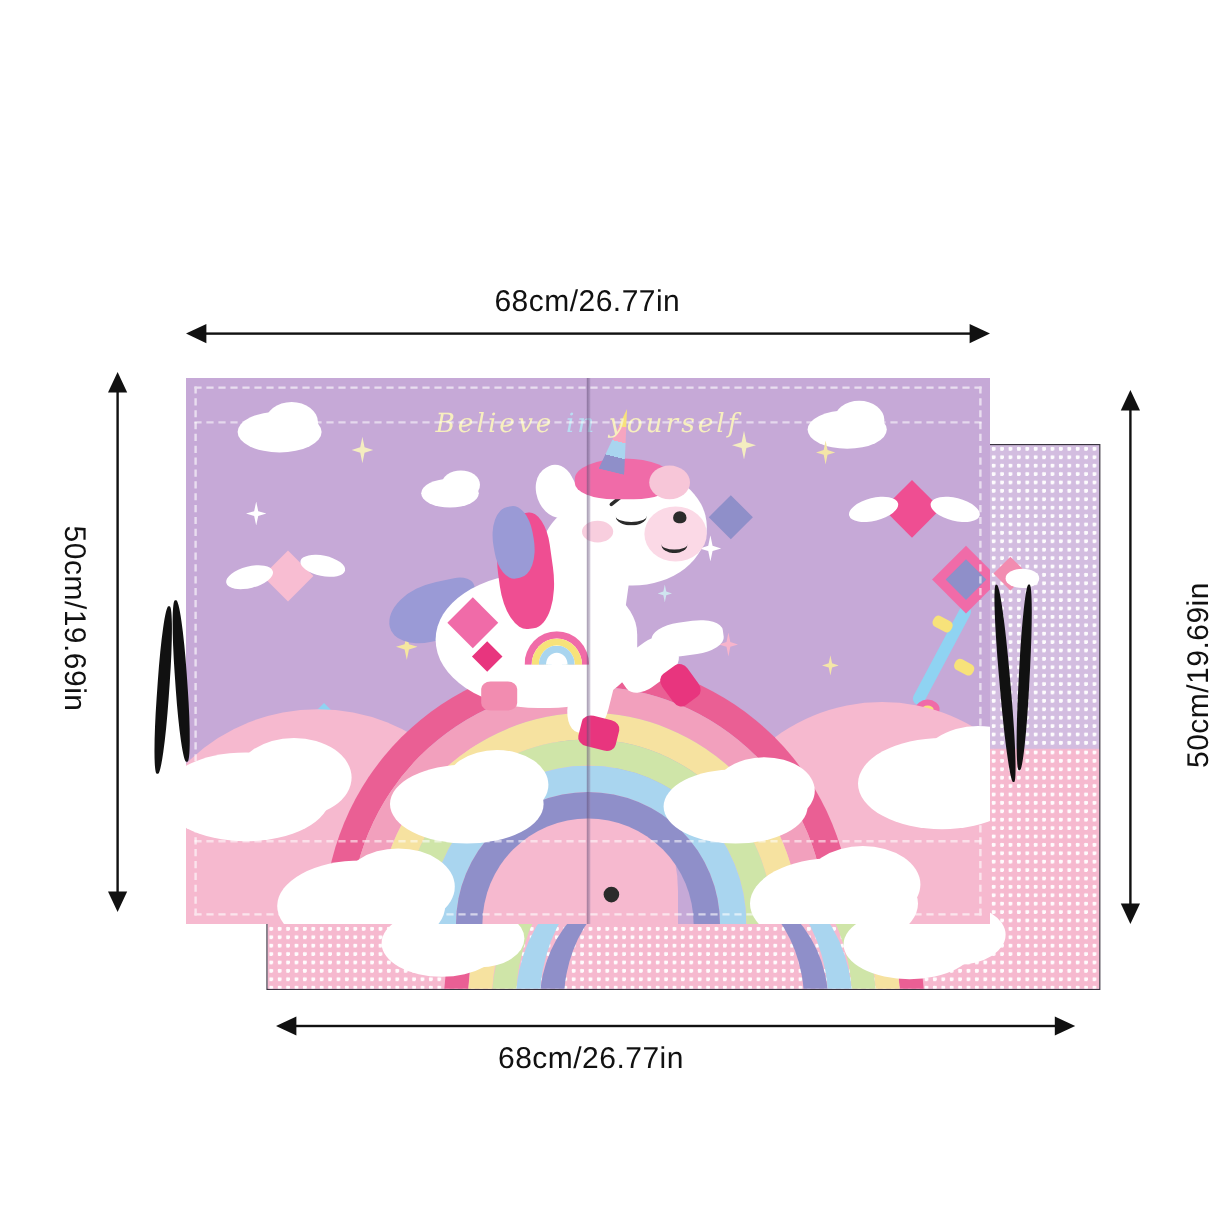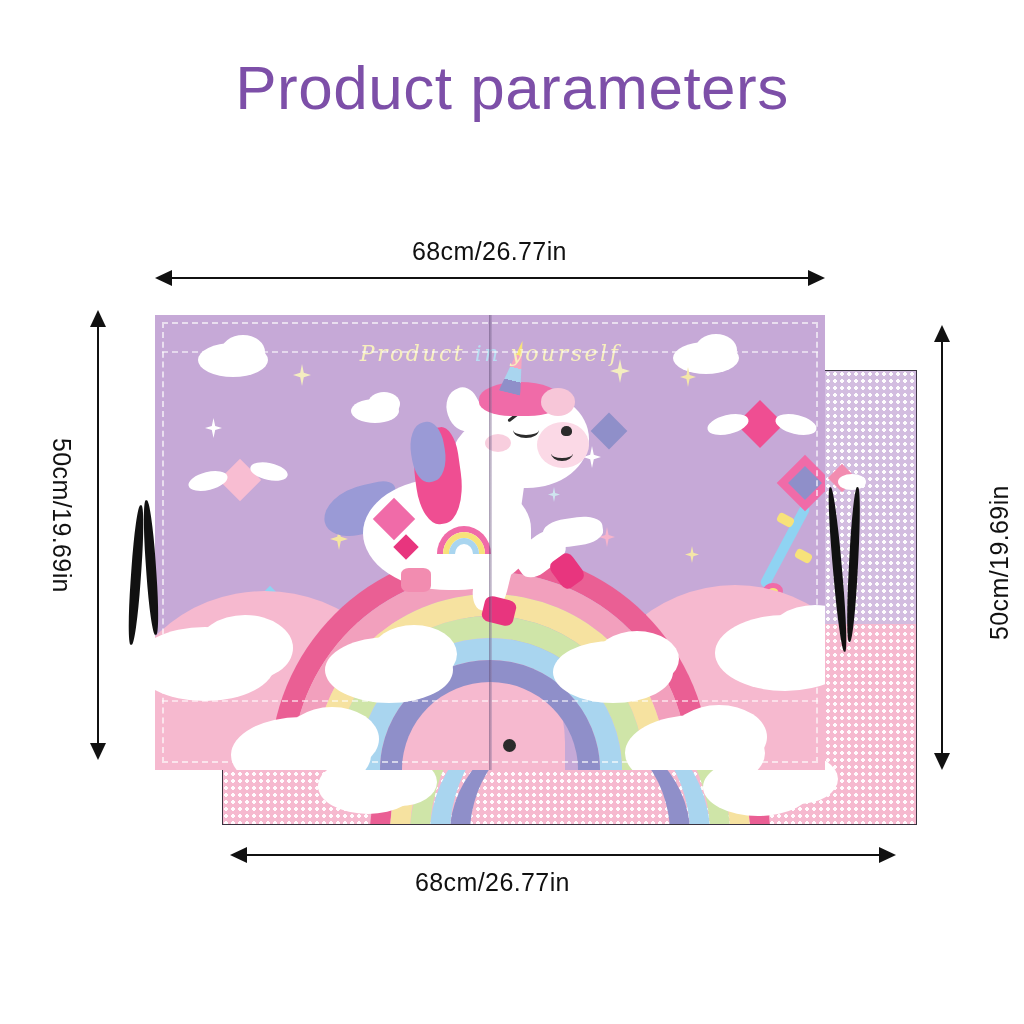--- a/index.html
+++ b/index.html
@@ -251,21 +251,20 @@
     border-radius: 50%;
     background: #2b2b2b;
     z-index: 38;
   }
 </style>
 </head>
 <body>
 
 <div id="stage">
 
-  <div id="page-title">Product parameters</div>
 
   <div class="dim-label" style="left:412px; top:237px;">68cm/26.77in</div>
   <div class="dim-line-h" style="left:163px; top:277px; width:654px;"></div>
   <div class="arrow arrow-left" style="left:155px; top:270px;"></div>
   <div class="arrow arrow-right" style="left:808px; top:270px;"></div>
 
   <div class="dim-line-h" style="left:238px; top:854px; width:650px;"></div>
   <div class="arrow arrow-left" style="left:230px; top:847px;"></div>
   <div class="arrow arrow-right" style="left:879px; top:847px;"></div>
   <div class="dim-label" style="left:415px; top:868px;">68cm/26.77in</div>
@@ -300,21 +299,21 @@
   <div class="heart" style="left:832px; top:468px; width:20px; height:20px; background:#f28cb0;"></div>
   <div class="cloud" style="left:838px; top:474px; width:28px; height:16px;"></div>
 
   <div id="front-panel">
 
     <div id="stitch-outer"></div>
     <div id="stitch-top"></div>
     <div id="stitch-bottom"></div>
 
     <div id="slogan">
-      <span>Product</span>
+      <span>Believe</span>
       <span class="word-in">in</span>
       <span>yourself</span>
     </div>
 
     <div class="cloud" style="left:43px; top:28px; width:70px; height:34px;"></div>
     <div class="cloud" style="left:66px; top:20px; width:44px; height:34px;"></div>
     <div class="cloud" style="left:196px; top:84px; width:48px; height:24px;"></div>
     <div class="cloud" style="left:213px; top:77px; width:32px; height:24px;"></div>
     <div class="cloud" style="left:518px; top:27px; width:66px; height:32px;"></div>
     <div class="cloud" style="left:540px; top:19px; width:42px; height:32px;"></div>

